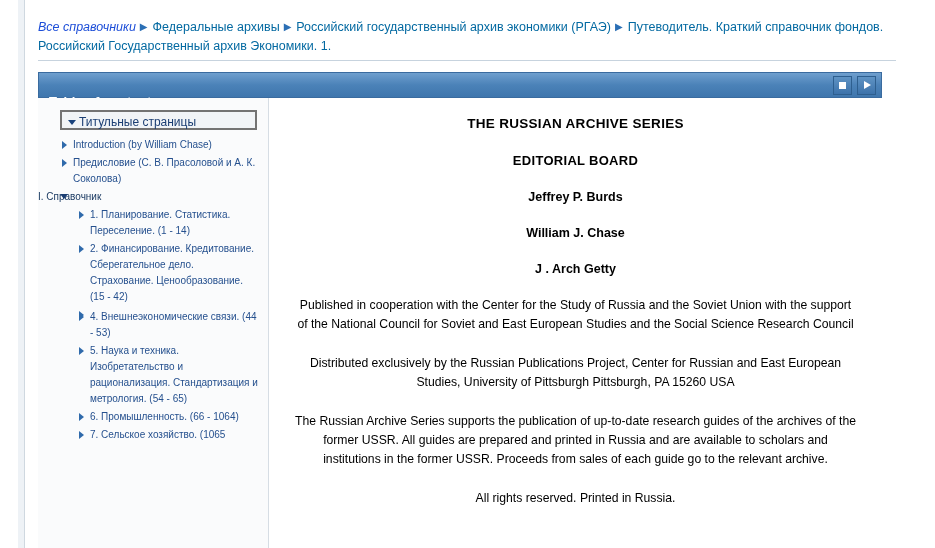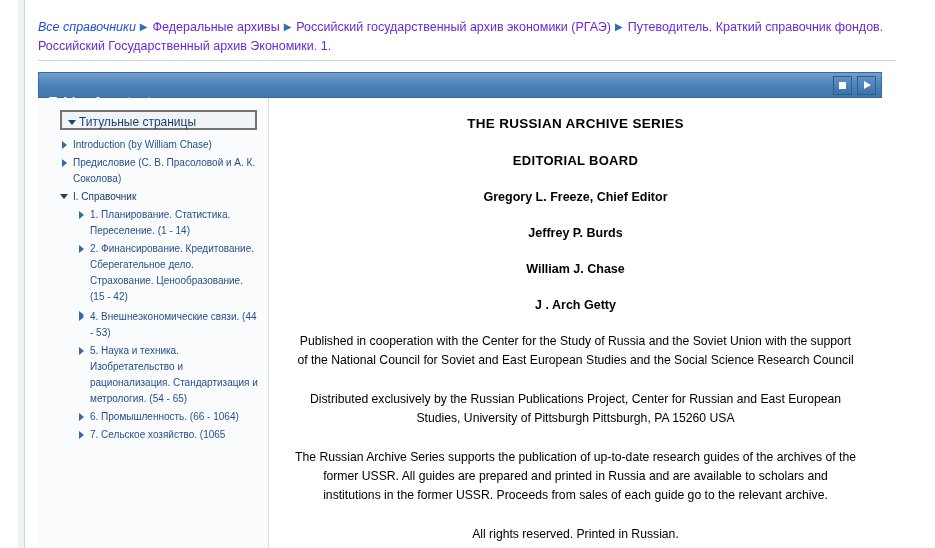--- a/index.html
+++ b/index.html
@@ -45,21 +45,21 @@
     position: absolute;
     left: 38px;
     top: 18px;
     width: 858px;
     line-height: 19px;
     font-size: 12.5px;
     color: #1a1a1a;
     padding-bottom: 6px;
   }
   .breadcrumb .crumb {
-    color: #6d28d9;
+    color: #0369a1;
     text-decoration: none;
     cursor: pointer;
   }
   .breadcrumb .crumb.first {
     color: #1d4ed8;
     font-style: italic;
   }
   .bc-sep {
     display: inline-block;
     color: #2b6fb5;
@@ -209,21 +209,21 @@
     font-size: 10px;
     line-height: 16px;
   }
   .toc-item.dark .text {
     color: #16365f;
   }
   
   .lvl1 .marker { left: 24px; }
   .lvl1 .text { margin-left: 35px; }
   .lvl1-open .marker { left: 22px; }
-  .lvl1-open .text { margin-left: 35px; }
+  .lvl1-open .text { }
   .lvl2 .marker { left: 41px; }
   .lvl2 .text { margin-left: 52px; }
 
   
   .doc {
     position: absolute;
     left: 231px;
     top: 0;
     width: 613px;
     height: 450px;
@@ -332,26 +332,25 @@
             <span class="marker right"></span>
             <span class="text">7. Сельское хозяйство. (1065</span>
           </div>
         </div>
     </div>
 
     <div class="doc">
       <div class="doc-inner">
         <h1>THE RUSSIAN ARCHIVE SERIES</h1>
         <div class="h2">EDITORIAL BOARD</div>
-        <div class="person">Gregory L. Freeze, Chief Editor</div>
         <div class="person">Jeffrey P. Burds</div>
         <div class="person">William J. Chase</div>
         <div class="person">J . Arch Getty</div>
         <p class="just">Published in cooperation with the Center for the Study of Russia and the Soviet Union with the support of the National Council for Soviet and East European Studies and the Social Science Research Council</p>
         <p class="just">Distributed exclusively by the Russian Publications Project, Center for Russian and East European Studies, University of Pittsburgh Pittsburgh, PA 15260 USA</p>
         <p class="just">The Russian Archive Series supports the publication of up-to-date research guides of the archives of the former USSR. All guides are prepared and printed in Russia and are available to scholars and institutions in the former USSR. Proceeds from sales of each guide go to the relevant archive.</p>
-        <p>All rights reserved. Printed in Russian.</p>
+        <p>All rights reserved. Printed in Russia.</p>
 
       </div>
     </div>
 
   </div>
 </div>
 
 </body></html>

